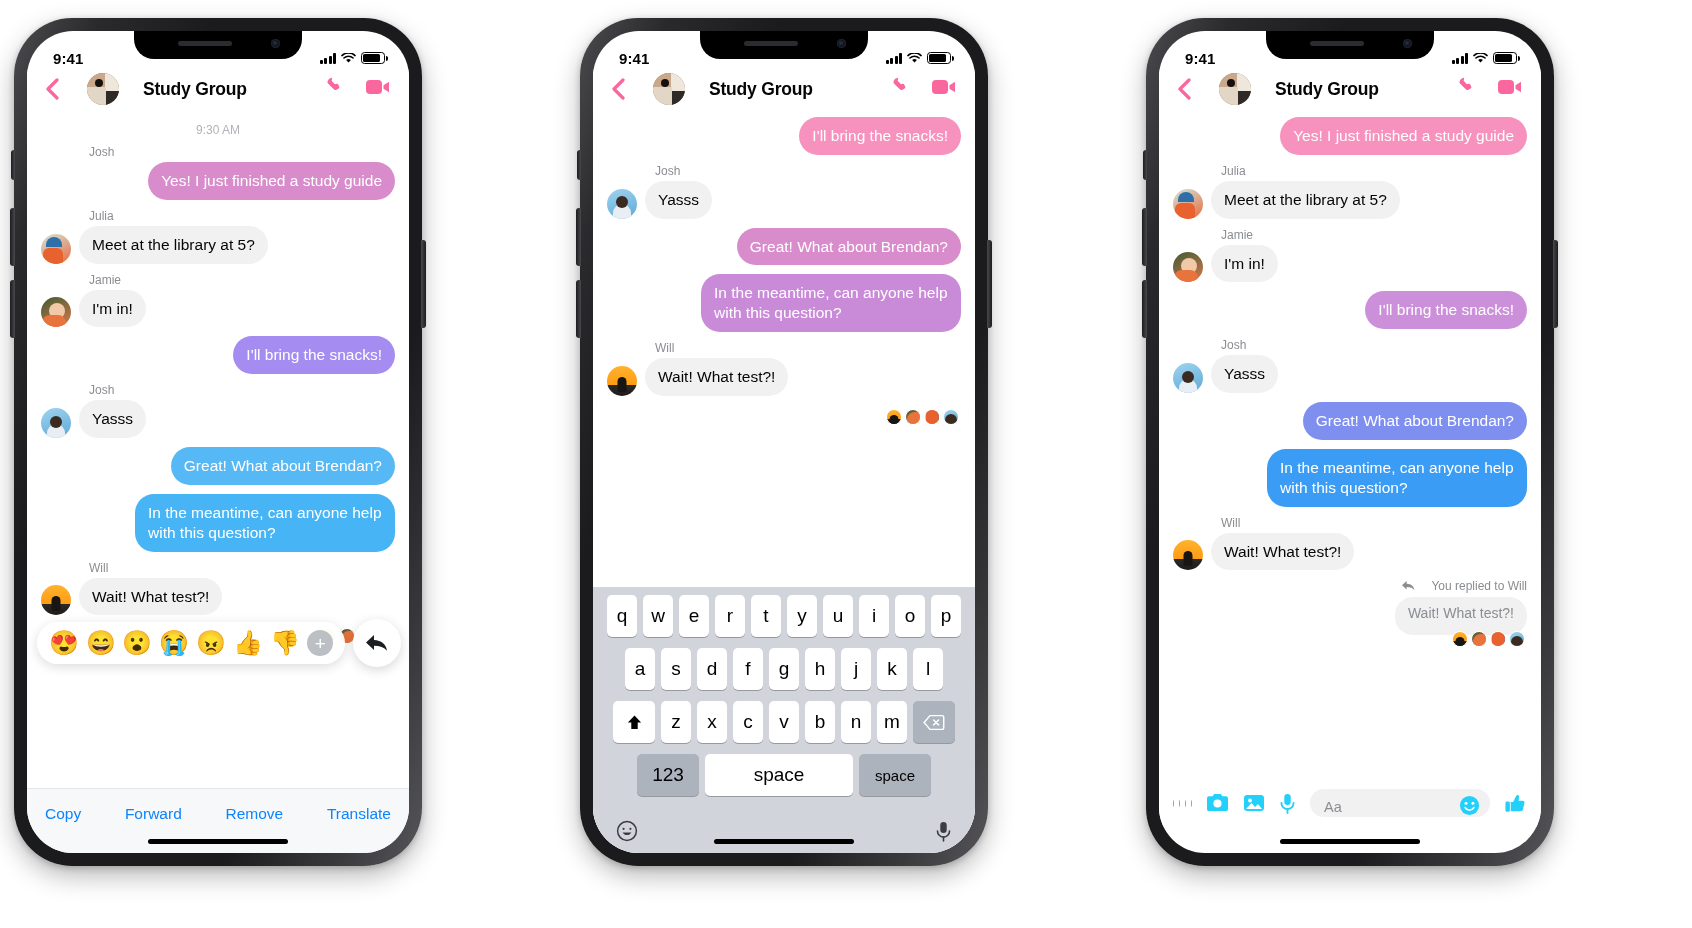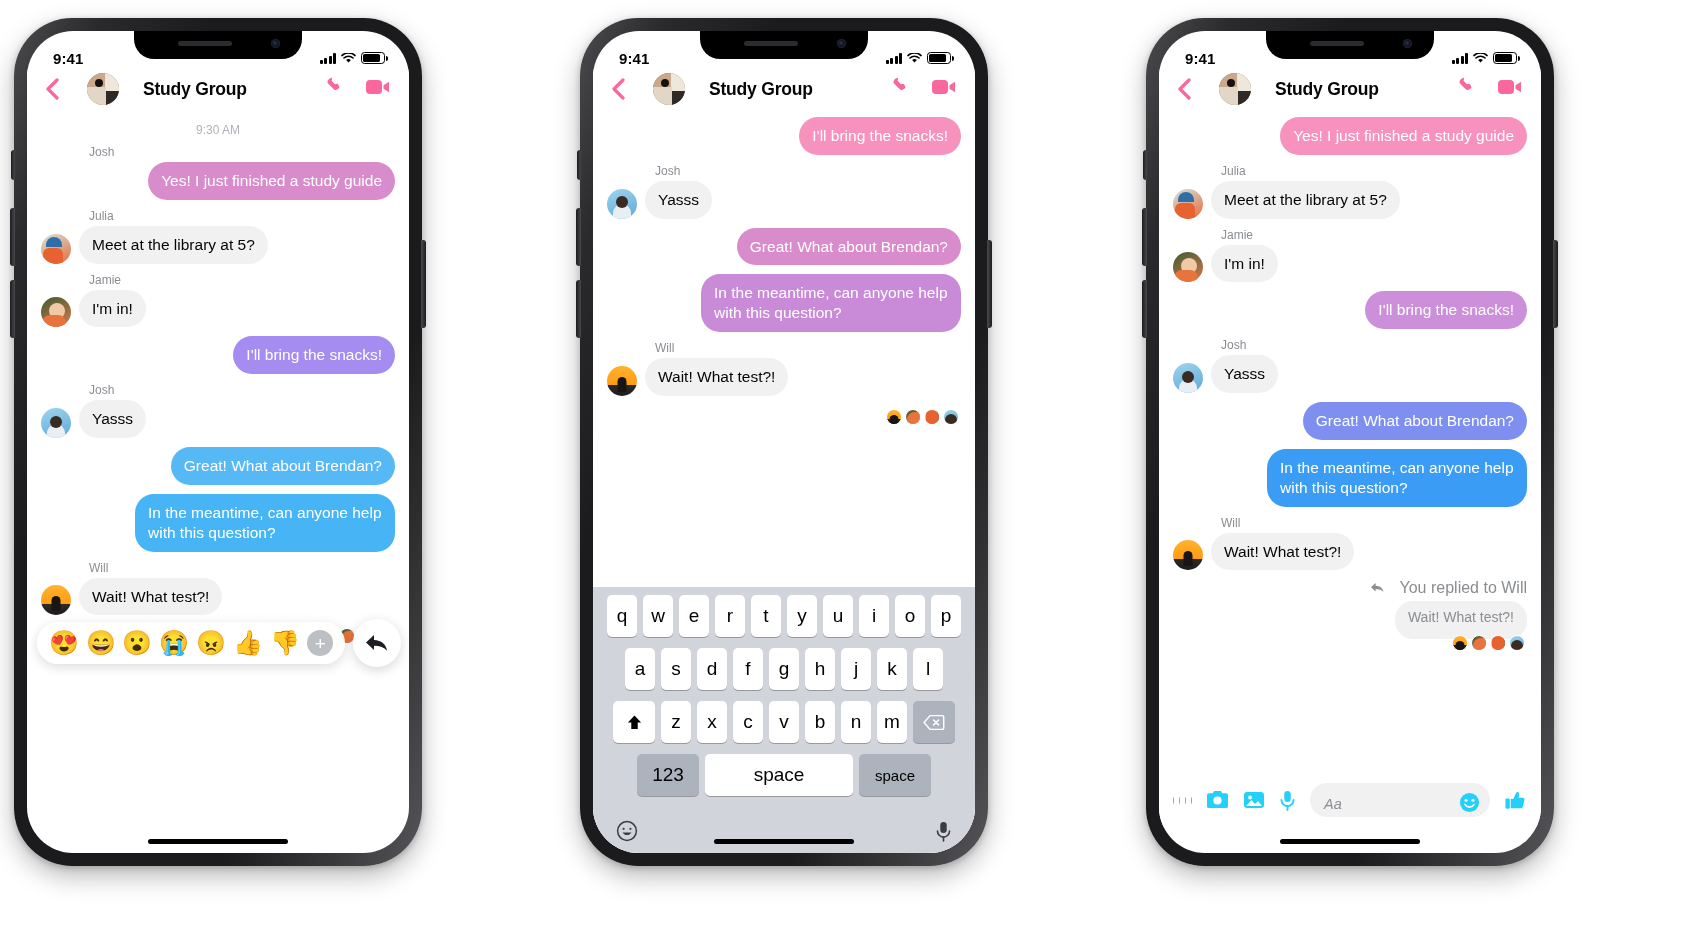--- a/index.html
+++ b/index.html
@@ -101,21 +101,21 @@
   .av-jamie::before{content:"";position:absolute;left:26%;top:18%;width:16px;height:16px;border-radius:50%;background:#f0c9a8;}
   .av-jamie::after{content:"";position:absolute;left:4%;bottom:0;width:24px;height:12px;border-radius:8px 8px 0 0;background:#e8733c;}
   .av-will { background:linear-gradient(180deg,#ffb22e 0%,#ff9d14 62%,#2d2a28 63%,#1d1b1a 100%); }
   .av-will::before{content:"";position:absolute;left:50%;top:36%;transform:translateX(-50%);width:9px;height:15px;border-radius:5px 5px 2px 2px;background:#181514;}
 
   
   .seen { display:flex; justify-content:flex-end; gap:3px; padding:4px 2px 6px 0; }
   .seen .av { width:16px;height:16px;flex:0 0 16px; border:1.5px solid #fff; }
 
   
-  .reply-meta { display:flex; align-items:center; justify-content:flex-end; gap:15px; font-size:16px; color:#8a8d91; margin-bottom:4px; }
+  .reply-meta { display:flex; align-items:center; justify-content:flex-end; gap:15px; font-size:12px; color:#8a8d91; margin-bottom:4px; }
   .reply-quote { display:flex; justify-content:flex-end; margin-bottom:-8px; }
   .reply-quote span { background:#f1f1f2; color:#8a8d91; font-size:14px; padding:8px 13px 14px; border-radius:18px; }
 
   
   .reaction-bar {
     position:absolute; left:10px; z-index:50;
     display:flex; align-items:center; gap:8px;
   }
   .reaction-pill {
     display:flex; align-items:center; gap:7px;
@@ -143,22 +143,22 @@
     padding:10px 16px 8px; border-top:1px solid #eceef0; background:#fff;
   }
   .reply-banner .tl { font-size:13.5px; color:#050505; }
   .reply-banner .tl b { font-weight:700; }
   .reply-banner .sub { font-size:13px; color:#b0b3b8; margin-top:2px; }
   .composer {
     display:flex; align-items:center; gap:14px; padding:9px 14px 10px; background:#fff;
   }
   .composer .ico { display:flex; align-items:center; justify-content:center; cursor:pointer; }
   .aa-field {
-    flex:1; height:34px; background:#f1f1f2; border-radius:18px;
-    display:flex; align-items:center; justify-content:space-between; padding:8px 10px 0 14px;font-style:italic;
+    flex:1; height:28px; background:#f1f1f2; border-radius:18px;
+    display:flex; align-items:center; justify-content:space-between; padding:8px 10px 0 14px;
   }
   .aa-field .ph { font-size:14.5px; color:#8a8d91; }
 
   
   .dots4 { width:19px;height:19px; display:grid; grid-template-columns:1fr 1fr; gap:5px; }
   .dots4 i { display:block; width:7px;height:7px;border-radius:50%; }
 
   
   .keyboard { position:absolute; left:0; right:0; bottom:0; background:#d1d5db; padding:8px 3px 0; z-index:20; }
   .krow { display:flex; justify-content:center; gap:6px; margin-bottom:11px; }
@@ -298,20 +298,26 @@
             <span class="emo">👎</span>
             <span class="react-plus">+</span>
           </div>
         <div class="reply-fab">
           <svg width="26" height="22" viewBox="0 0 26 22">
               <path d="M10 3 L2 10.5 L10 18 v-4.3 c6 0 10 1.6 13 5 -1-6.5-5.6-10.2-13-10.6 Z" fill="#1c1e21"></path>
             </svg>
         </div>
       </div>
 
+      <div class="context-menu" id="p1-ctx">
+          <div>Copy</div>
+          <div>Forward</div>
+          <div>Remove</div>
+          <div>Translate</div>
+        </div>
       <div class="home-ind"></div>
     </div>
   </div>
 
   <div class="phone" style="left:580px; top:18px;">
     <div class="btn-sil"></div>
     <div class="btn-up"></div>
     <div class="btn-dn"></div>
     <div class="btn-pw"></div>
     <div class="screen">

